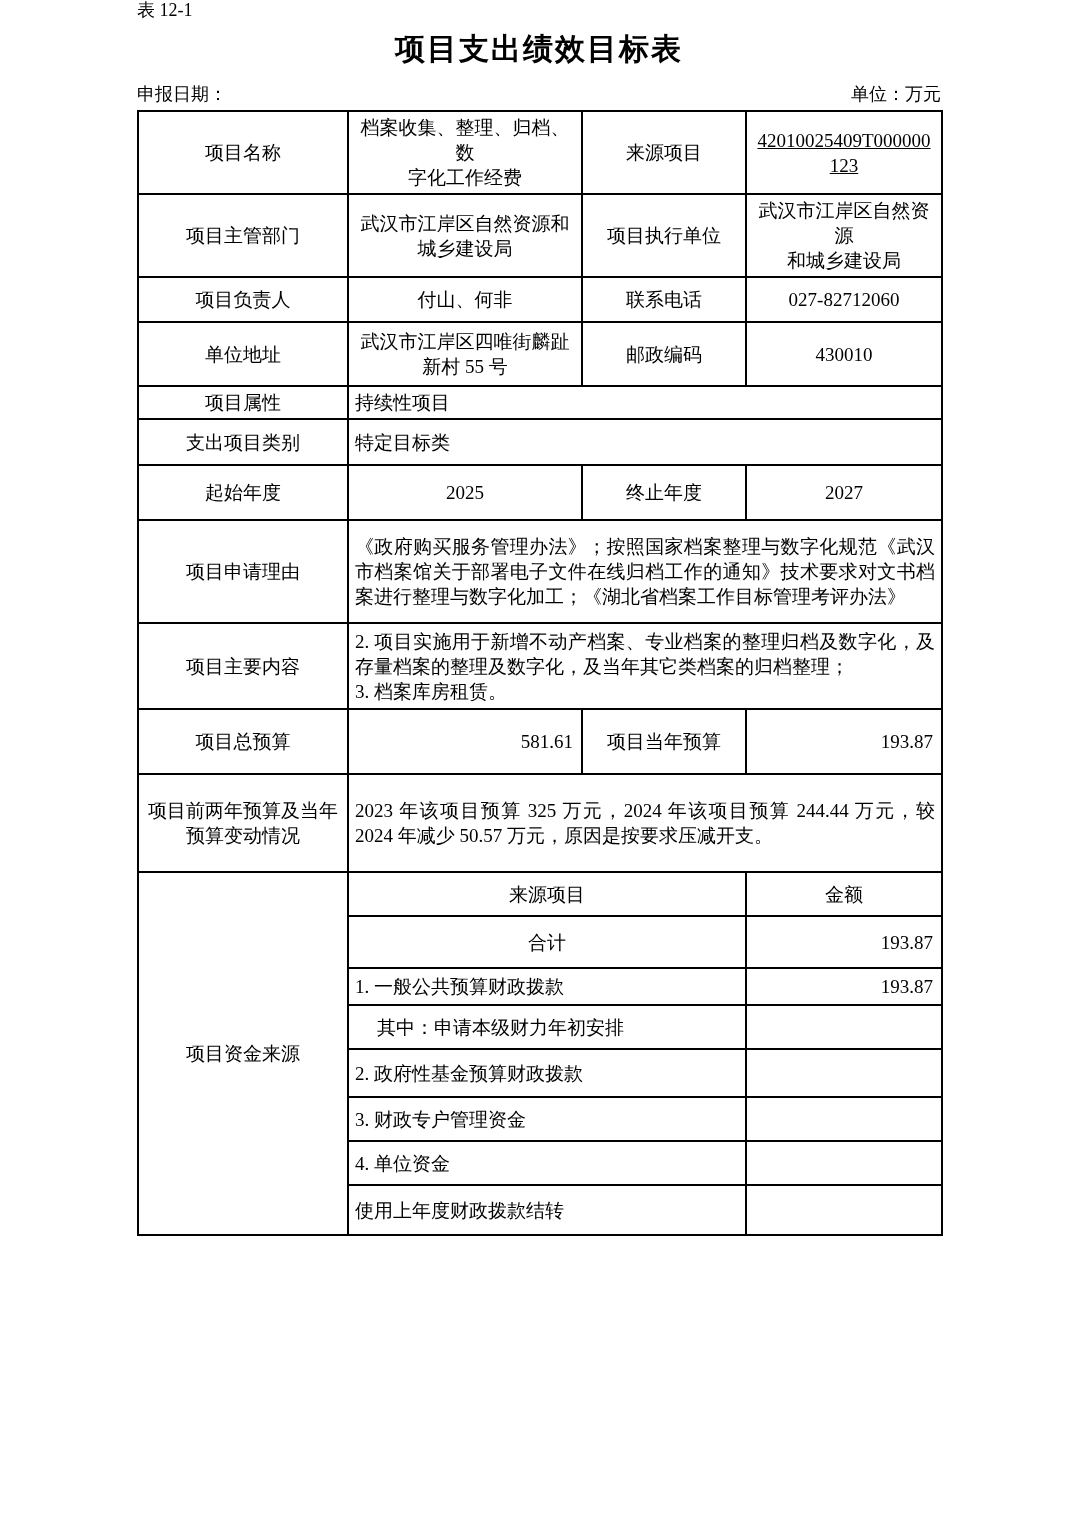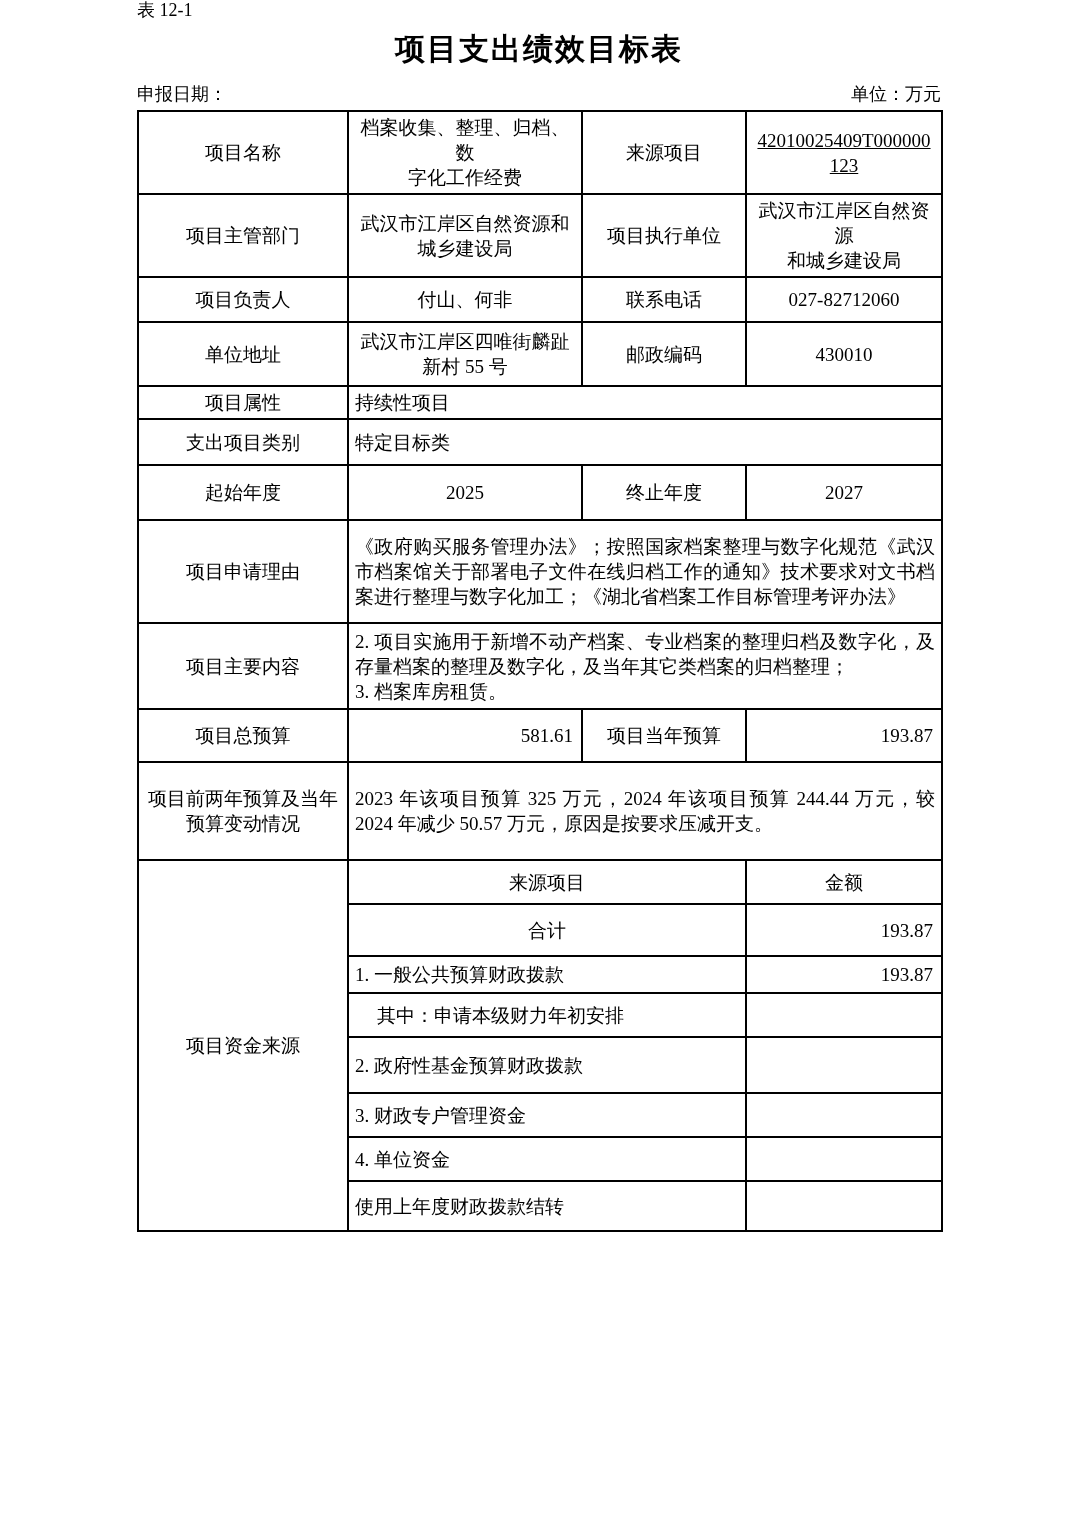--- a/index.html
+++ b/index.html
@@ -137,21 +137,21 @@
       <td class="c">项目申请理由</td>
       <td colspan="3" class="j">《政府购买服务管理办法》；按照国家档案整理与数字化规范《武汉市档案馆关于部署电子文件在线归档工作的通知》技术要求对文书档案进行整理与数字化加工；《湖北省档案工作目标管理考评办法》</td>
     </tr>
 
     <tr style="height:86px">
       <td class="c">项目主要内容</td>
       <td colspan="3" class="j pre">2. 项目实施用于新增不动产档案、专业档案的整理归档及数字化，及存量档案的整理及数字化，及当年其它类档案的归档整理；
 3. 档案库房租赁。</td>
     </tr>
 
-    <tr style="height:53px">
+    <tr style="height:65px">
       <td class="c">项目总预算</td>
       <td class="r">581.61</td>
       <td class="c">项目当年预算</td>
       <td class="r">193.87</td>
     </tr>
 
     <tr style="height:98px">
       <td class="c">项目前两年预算及当年预算变动情况</td>
       <td colspan="3" class="j">2023 年该项目预算 325 万元，2024 年该项目预算 244.44 万元，较 2024 年减少 50.57 万元，原因是按要求压减开支。</td>
     </tr>
@@ -170,21 +170,21 @@
     <tr style="height:37px">
       <td colspan="2">1. 一般公共预算财政拨款</td>
       <td class="r">193.87</td>
     </tr>
 
     <tr style="height:44px">
       <td colspan="2" class="indent">其中：申请本级财力年初安排</td>
       <td class="r"></td>
     </tr>
 
-    <tr style="height:56px">
+    <tr style="height:48px">
       <td colspan="2">2. 政府性基金预算财政拨款</td>
       <td class="r"></td>
     </tr>
 
     <tr style="height:44px">
       <td colspan="2">3. 财政专户管理资金</td>
       <td class="r"></td>
     </tr>
 
     <tr style="height:44px">

